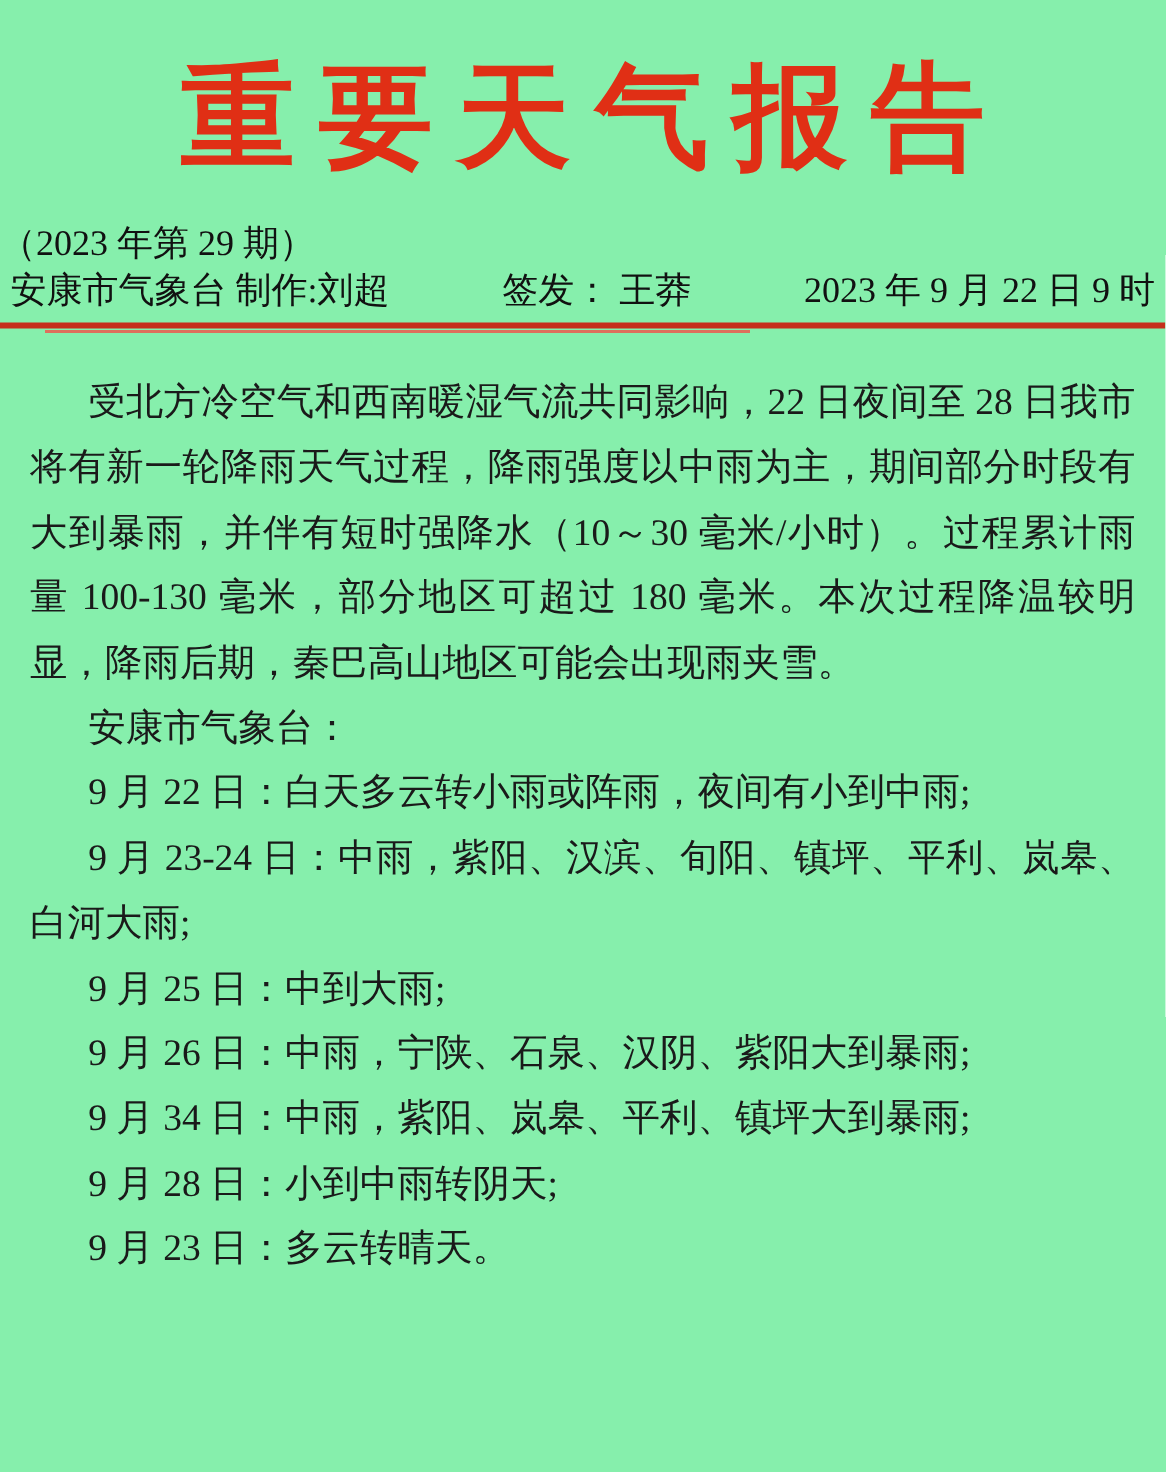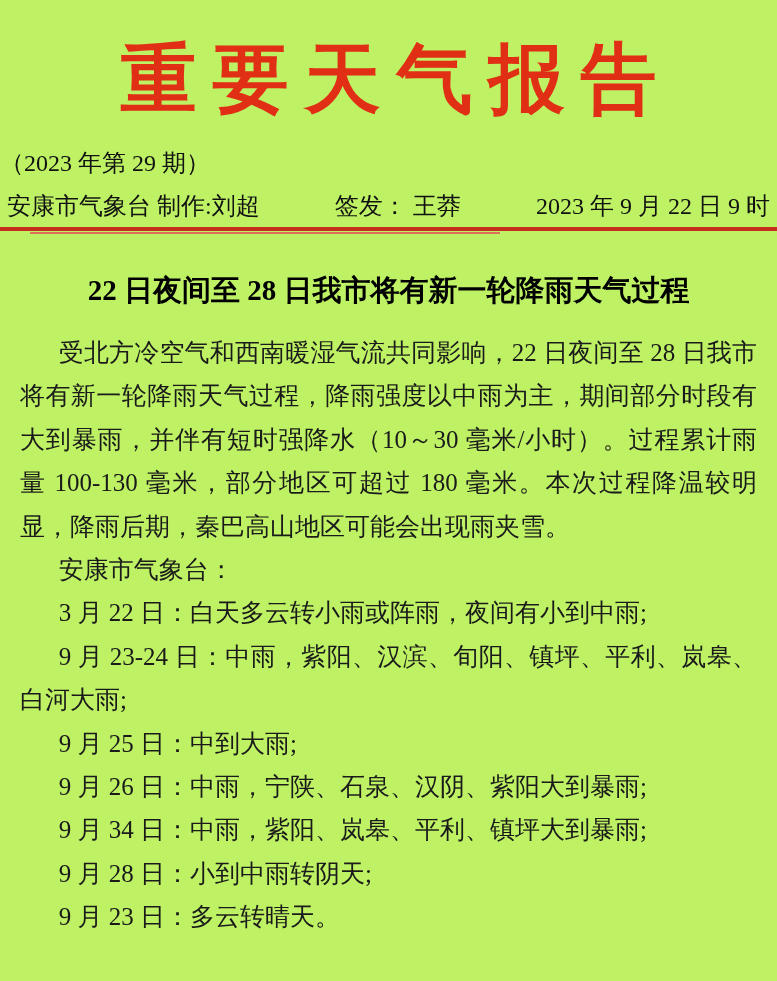--- a/index.html
+++ b/index.html
@@ -5,21 +5,21 @@
   html, body {
     margin: 0;
     padding: 0;
     background: #ffffff;
   }
   .page {
     position: relative;
     width: 777px;
     height: 981px;
     margin: 0 auto;
-    background: #bef264;
+    background: #86efac;
     color: #171717;
     font-family: "Liberation Serif", "DejaVu Serif", serif;
     overflow: hidden;
   }
   .doc-title {
     margin: 0;
     padding-top: 24px;
     text-align: center;
     font-size: 76px;
     line-height: 110px;
@@ -35,21 +35,20 @@
     text-align: left;
     font-size: 24px;
     line-height: 30px;
     color: #111111;
   }
   .masthead {
     display: flex;
     justify-content: space-between;
     align-items: flex-start;
     padding: 0 7px;
-    margin-top: 12px;
     font-size: 24px;
     line-height: 32px;
     color: #111111;
     white-space: nowrap;
   }
   .rule-wrap {
     position: relative;
     margin-top: 5px;
     height: 10px;
   }
@@ -106,26 +105,25 @@
     <span>安康市气象台 制作:刘超</span>
     <span>签发： 王莽</span>
     <span>2023 年 9 月 22 日 9 时</span>
   </div>
 
   <div class="rule-wrap">
     <div class="rule-main"></div>
     <div class="rule-echo"></div>
   </div>
 
-  <h2 class="headline">22 日夜间至 28 日我市将有新一轮降雨天气过程</h2>
 
   <div class="body-text">
     <p>受北方冷空气和西南暖湿气流共同影响，22 日夜间至 28 日我市将有新一轮降雨天气过程，降雨强度以中雨为主，期间部分时段有大到暴雨，并伴有短时强降水（10～30 毫米/小时）。过程累计雨量 100-130 毫米，部分地区可超过 180 毫米。本次过程降温较明显，降雨后期，秦巴高山地区可能会出现雨夹雪。</p>
     <p>安康市气象台：</p>
-    <p>3 月 22 日：白天多云转小雨或阵雨，夜间有小到中雨;</p>
+    <p>9 月 22 日：白天多云转小雨或阵雨，夜间有小到中雨;</p>
     <p>9 月 23-24 日：中雨，紫阳、汉滨、旬阳、镇坪、平利、岚皋、白河大雨;</p>
     <p>9 月 25 日：中到大雨;</p>
     <p>9 月 26 日：中雨，宁陕、石泉、汉阴、紫阳大到暴雨;</p>
     <p>9 月 34 日：中雨，紫阳、岚皋、平利、镇坪大到暴雨;</p>
     <p>9 月 28 日：小到中雨转阴天;</p>
     <p>9 月 23 日：多云转晴天。</p>
   </div>
 
 </div>
 

